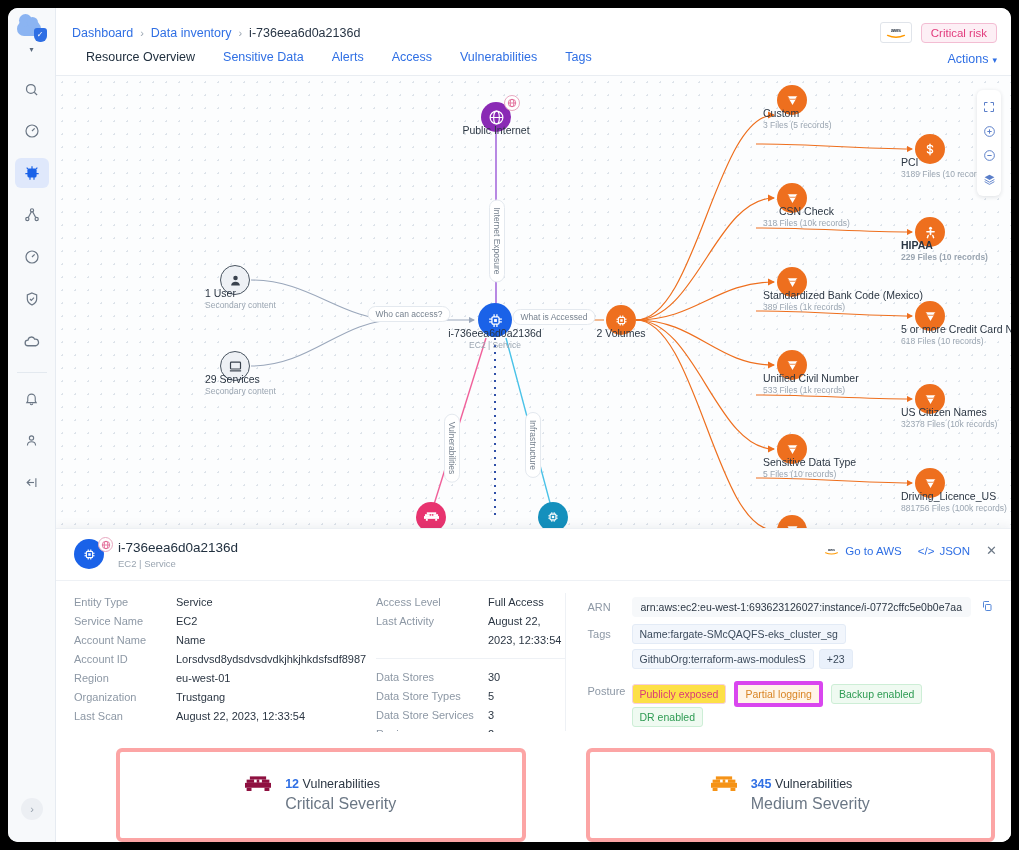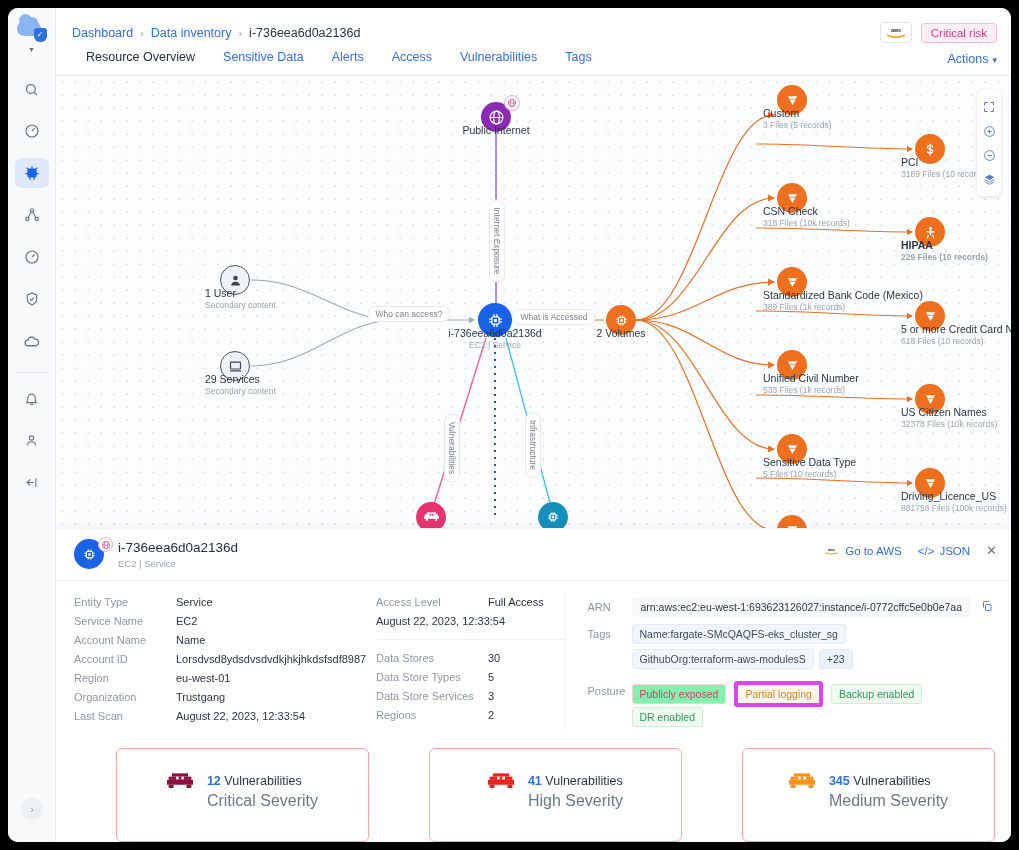--- a/index.html
+++ b/index.html
@@ -181,28 +181,28 @@
     background:#f6f8fa; border-radius:4px; padding: 4px 9px; font-size:10.5px; color:#2b3643;
     flex:1; white-space:nowrap; overflow:hidden;
   }
   .copy-ico { width:22px; color:#4a7fd6; font-size:12px; text-align:right; padding-top:3px; cursor:pointer;}
   .tag {
     display:inline-block; background:#f2f6fc; border:1px solid #e3ebf6; color:#3b4a5b;
     border-radius:3px; padding:3px 7px; font-size:10.5px; margin: 0 5px 5px 0;
   }
   .tag.cnt { background:#eaf1fb; color:#3b4a5b; }
   .pst { display:inline-block; border-radius:3px; padding:3px 7px; font-size:10.5px; margin-right:5px; }
-  .pst.red { background:#86efac; border:1px solid #f6cfe0; color:#d93a77; }
+  .pst.red { background:#fde047; border:1px solid #f6cfe0; color:#d93a77; }
   .pst.amb { background:#fff5e8; border:4px solid #d946ef; color:#d98526; }
   .pst.grn { background:#effaf1; border:1px solid #cdeed6; color:#2e9b53; }
 
   
   .cards { position:absolute; left:0; right:0; top: 724px; bottom:0; background:#fff; padding: 16px 16px 0; display:flex; gap:16px; }
   .card {
-    flex:1; border:1px solid #fca5a5; border-radius:6px; background:#fff;
+    flex:1; border:4px solid #fca5a5; border-radius:6px; background:#fff;
     display:flex; align-items:flex-start; padding-top: 22px; justify-content:center; gap:14px;margin-left:44px;
   }
   .card .inv { width: 26px; height:22px; flex:0 0 26px; }
   .card .txt .l1 { font-size:12.5px; color:#2b3643; }
   .card .txt .l1 b { color:#2f6fe4; font-weight:700; }
   .card .txt .l2 { font-size:16px; color:#6b7785; margin-top:3px; }
 </style>
 </head>
 <body>
 
@@ -495,21 +495,21 @@
           <div class="t2">3 Files (5 records)</div>
         </div>
       </div>
       <div class="gnode" style="left:736px;top:122px;">
         <div class="gcircle orange">
             <svg width="15" height="13" viewBox="0 0 24 20" fill="#fff">
               <path d="M4 3h16l-8 14z"></path>
               <path d="M4 3l3 5h10l3-5" fill="none" stroke="#ee6f1e" stroke-width="1.3"></path>
             </svg>
           </div>
-        <div class="glabel lft" style="left:-14px;">
+        <div class="glabel lft" style="left:-14px;text-align:center;">
           <div class="t1">CSN Check</div>
           <div class="t2">318 Files (10k records)</div>
         </div>
       </div>
       <div class="gnode" style="left:736px;top:206px;">
         <div class="gcircle orange">
             <svg width="15" height="13" viewBox="0 0 24 20" fill="#fff">
               <path d="M4 3h16l-8 14z"></path>
               <path d="M4 3l3 5h10l3-5" fill="none" stroke="#ee6f1e" stroke-width="1.3"></path>
             </svg>
@@ -725,20 +725,21 @@
               <span class="v">August 22, 2023, 12:33:54</span>
             </div>
         </div>
 
         <div class="dcol c2">
           <div class="drow">
               <span class="k">Access Level</span>
               <span class="v">Full Access</span>
             </div>
           <div class="drow">
+              <span class="k">Last Activity</span>
               <span class="v">August 22, 2023, 12:33:54</span>
             </div>
           <div class="dsep"></div>
           <div class="drow">
               <span class="k">Data Stores</span>
               <span class="v">30</span>
             </div>
           <div class="drow">
               <span class="k">Data Store Types</span>
               <span class="v">5</span>
@@ -797,37 +798,20 @@
               <rect x="8.8" y="3" width="1.6" height="1.7" fill="#fff"></rect>
             </svg>
         </span>
         <span class="txt">
           <span class="l1"><b>12</b> <span>Vulnerabilities</span></span>
           <div class="l2">Critical Severity</div>
         </span>
       </div>
       <div class="card">
         <span class="inv">
-          <svg width="26" height="21" viewBox="0 0 16 12" fill="#e8221f">
-              <rect x="3" y="1" width="10" height="2"></rect>
-              <rect x="1" y="3" width="14" height="2"></rect>
-              <rect x="0" y="5" width="16" height="3"></rect>
-              <rect x="1" y="8" width="3" height="2"></rect>
-              <rect x="12" y="8" width="3" height="2"></rect>
-              <rect x="5.6" y="3" width="1.6" height="1.7" fill="#fff"></rect>
-              <rect x="8.8" y="3" width="1.6" height="1.7" fill="#fff"></rect>
-            </svg>
-        </span>
-        <span class="txt">
-          <span class="l1"><b>41</b> <span>Vulnerabilities</span></span>
-          <div class="l2">High Severity</div>
-        </span>
-      </div>
-      <div class="card">
-        <span class="inv">
           <svg width="26" height="21" viewBox="0 0 16 12" fill="#f59317">
               <rect x="3" y="1" width="10" height="2"></rect>
               <rect x="1" y="3" width="14" height="2"></rect>
               <rect x="0" y="5" width="16" height="3"></rect>
               <rect x="1" y="8" width="3" height="2"></rect>
               <rect x="12" y="8" width="3" height="2"></rect>
               <rect x="5.6" y="3" width="1.6" height="1.7" fill="#fff"></rect>
               <rect x="8.8" y="3" width="1.6" height="1.7" fill="#fff"></rect>
             </svg>
         </span>

